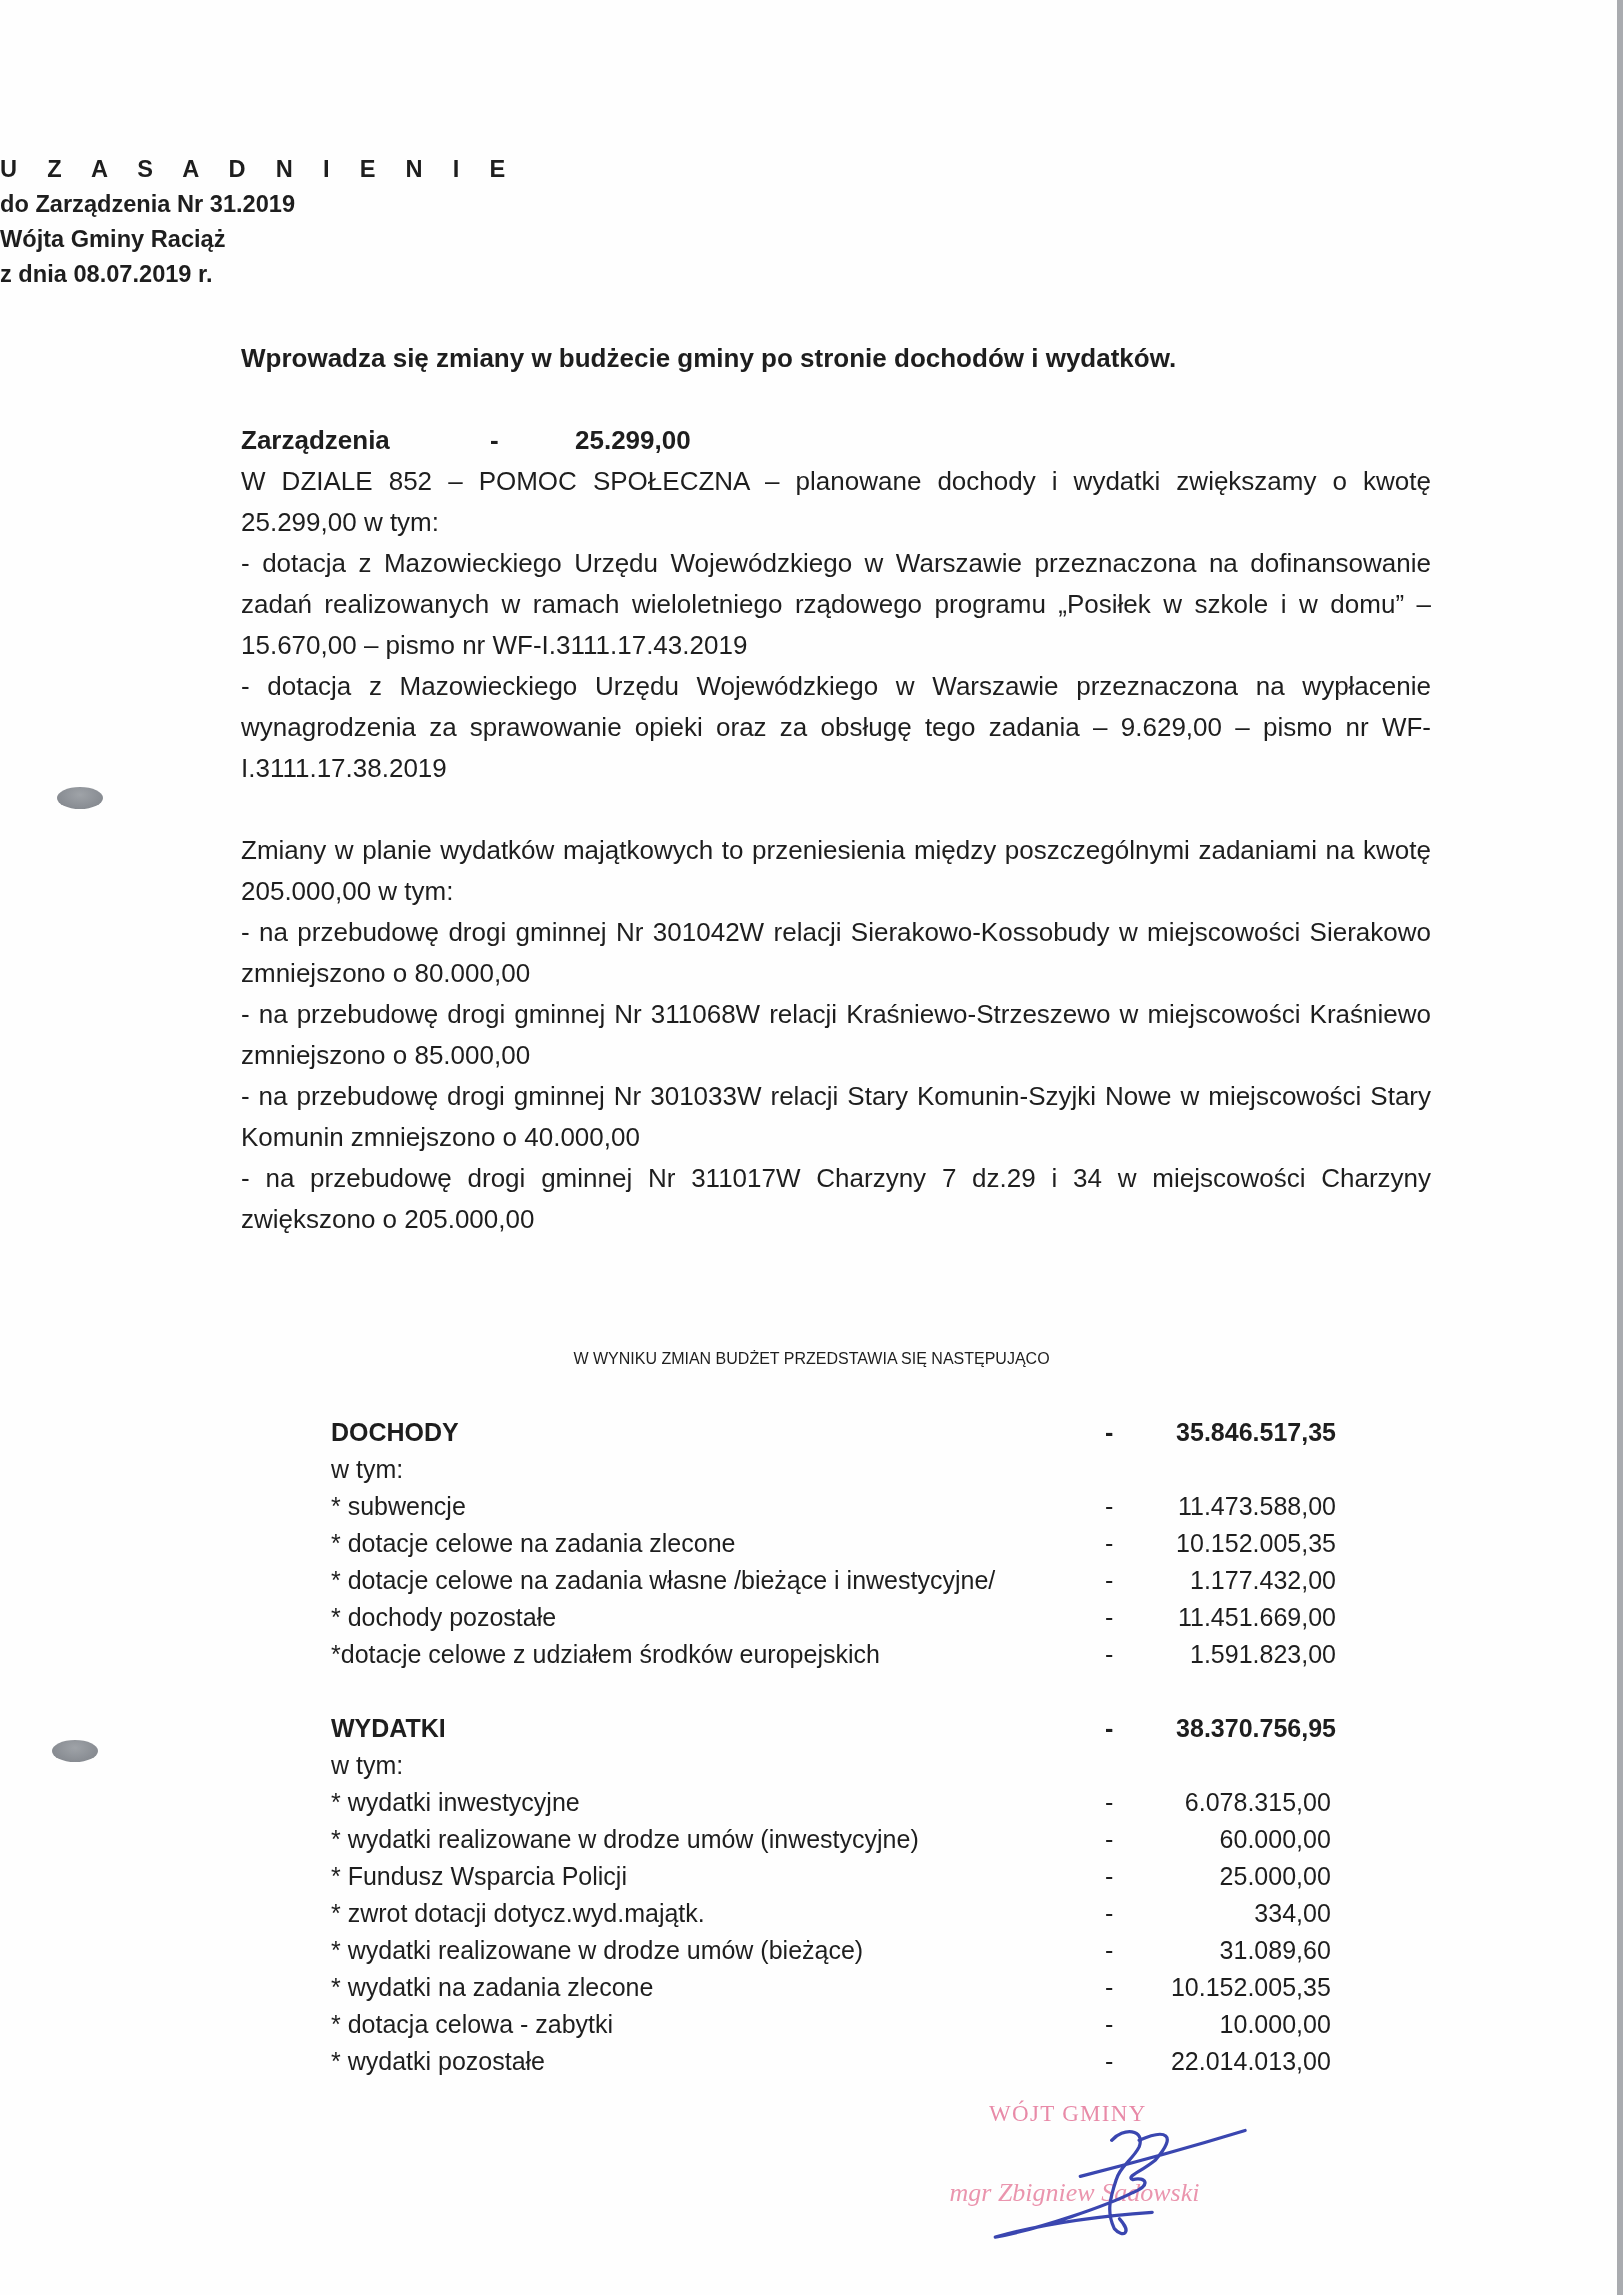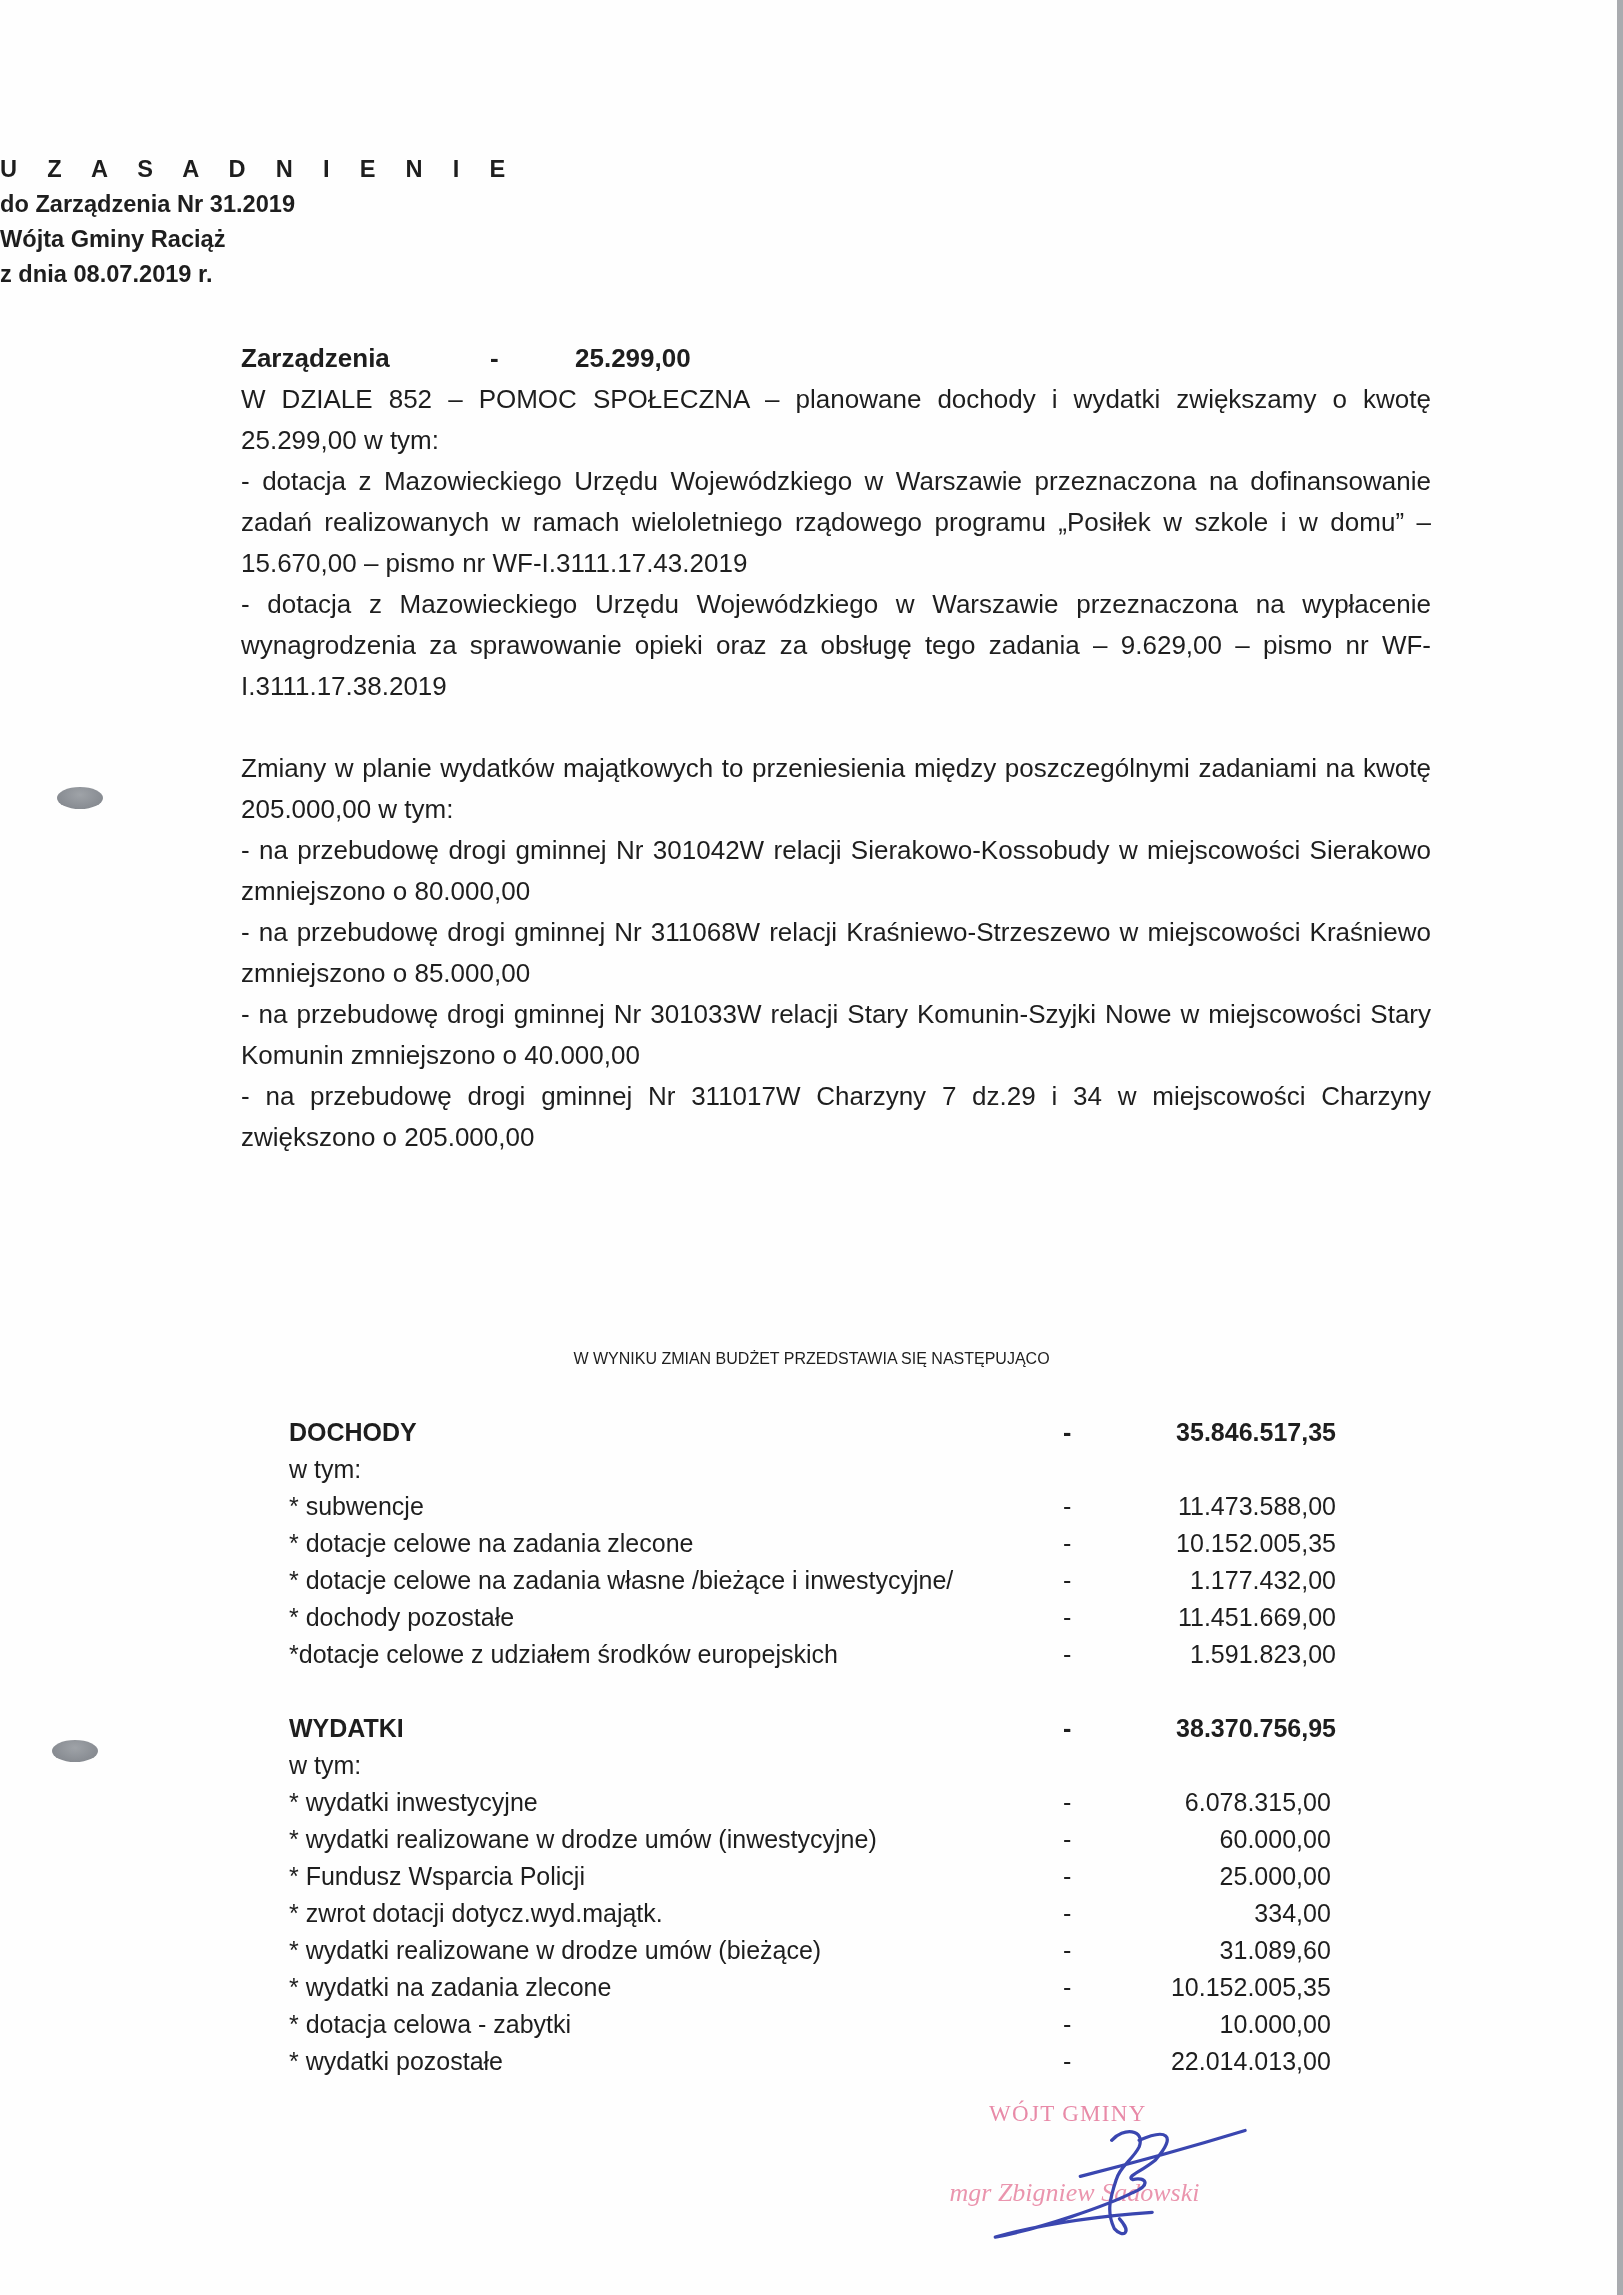--- a/index.html
+++ b/index.html
@@ -39,21 +39,21 @@
 
   .summary-title {
     position: absolute; left: 0; width: 1623px; top: 1341px;
     text-align: center; font-weight: normal; font-size: 16px; line-height: 35px;
   }
 
   .budget {
     position: absolute; left: 289px; top: 1414px; width: 1047px;
     font-size: 25px; line-height: 37px;
   }
-  .budget .row { position: relative; height: 37px; white-space: nowrap; }
+  .budget .row { position: relative; height: 37px; white-space: nowrap; margin-left: 42px; }
   .budget .row .label { position: absolute; left: 0; }
   .budget .row .dash { position: absolute; left: 774px; }
   .budget .row .value { position: absolute; right: 0; text-align: right; }
   .budget .row.total { font-weight: bold; font-size: 25px; }
   .budget .spacer { height: 37px; }
   .budget .row.exp .value { right: 5.2px; }
 
   .stamp {
     position: absolute; left: 943px; top: 2088px; width: 340px; height: 157px;
   }
@@ -77,20 +77,21 @@
 <div class="punch-hole hole-2"></div>
 
 <div class="header">
   <div class="spaced">U Z A S A D N I E N I E</div>
   <div>do Zarządzenia Nr  31.2019</div>
   <div>Wójta Gminy Raciąż</div>
   <div>z dnia  08.07.2019 r.</div>
 </div>
 
 <div class="content">
+  <p class="lead">Wprowadza się zmiany w budżecie gminy po stronie dochodów i wydatków.</p>
   <p class="increase-line"><span class="inc-label">Zarządzenia</span><span class="inc-dash">-</span><span>25.299,00</span></p>
   <p>W DZIALE 852 – POMOC SPOŁECZNA – planowane dochody i wydatki zwiększamy o kwotę 25.299,00 w tym:</p>
   <p>- dotacja z Mazowieckiego Urzędu Wojewódzkiego w Warszawie przeznaczona na dofinansowanie zadań realizowanych w ramach wieloletniego rządowego programu „Posiłek w szkole i w domu” – 15.670,00 – pismo nr WF-I.3111.17.43.2019</p>
   <p>- dotacja z Mazowieckiego Urzędu Wojewódzkiego w Warszawie przeznaczona na wypłacenie wynagrodzenia za sprawowanie opieki oraz za obsługę tego zadania – 9.629,00 – pismo nr  WF-I.3111.17.38.2019</p>
   <div class="gap"></div>
   <p>Zmiany w planie wydatków majątkowych to przeniesienia między poszczególnymi zadaniami na kwotę 205.000,00 w tym:</p>
   <p>- na przebudowę drogi gminnej Nr 301042W relacji Sierakowo-Kossobudy w miejscowości Sierakowo zmniejszono o 80.000,00</p>
   <p>- na przebudowę drogi gminnej Nr 311068W relacji Kraśniewo-Strzeszewo w miejscowości Kraśniewo zmniejszono o 85.000,00</p>
   <p>- na przebudowę drogi gminnej Nr 301033W relacji Stary Komunin-Szyjki Nowe w miejscowości Stary Komunin zmniejszono o 40.000,00</p>
   <p>- na przebudowę drogi gminnej Nr 311017W Charzyny 7 dz.29 i 34 w miejscowości Charzyny zwiększono o 205.000,00</p>

